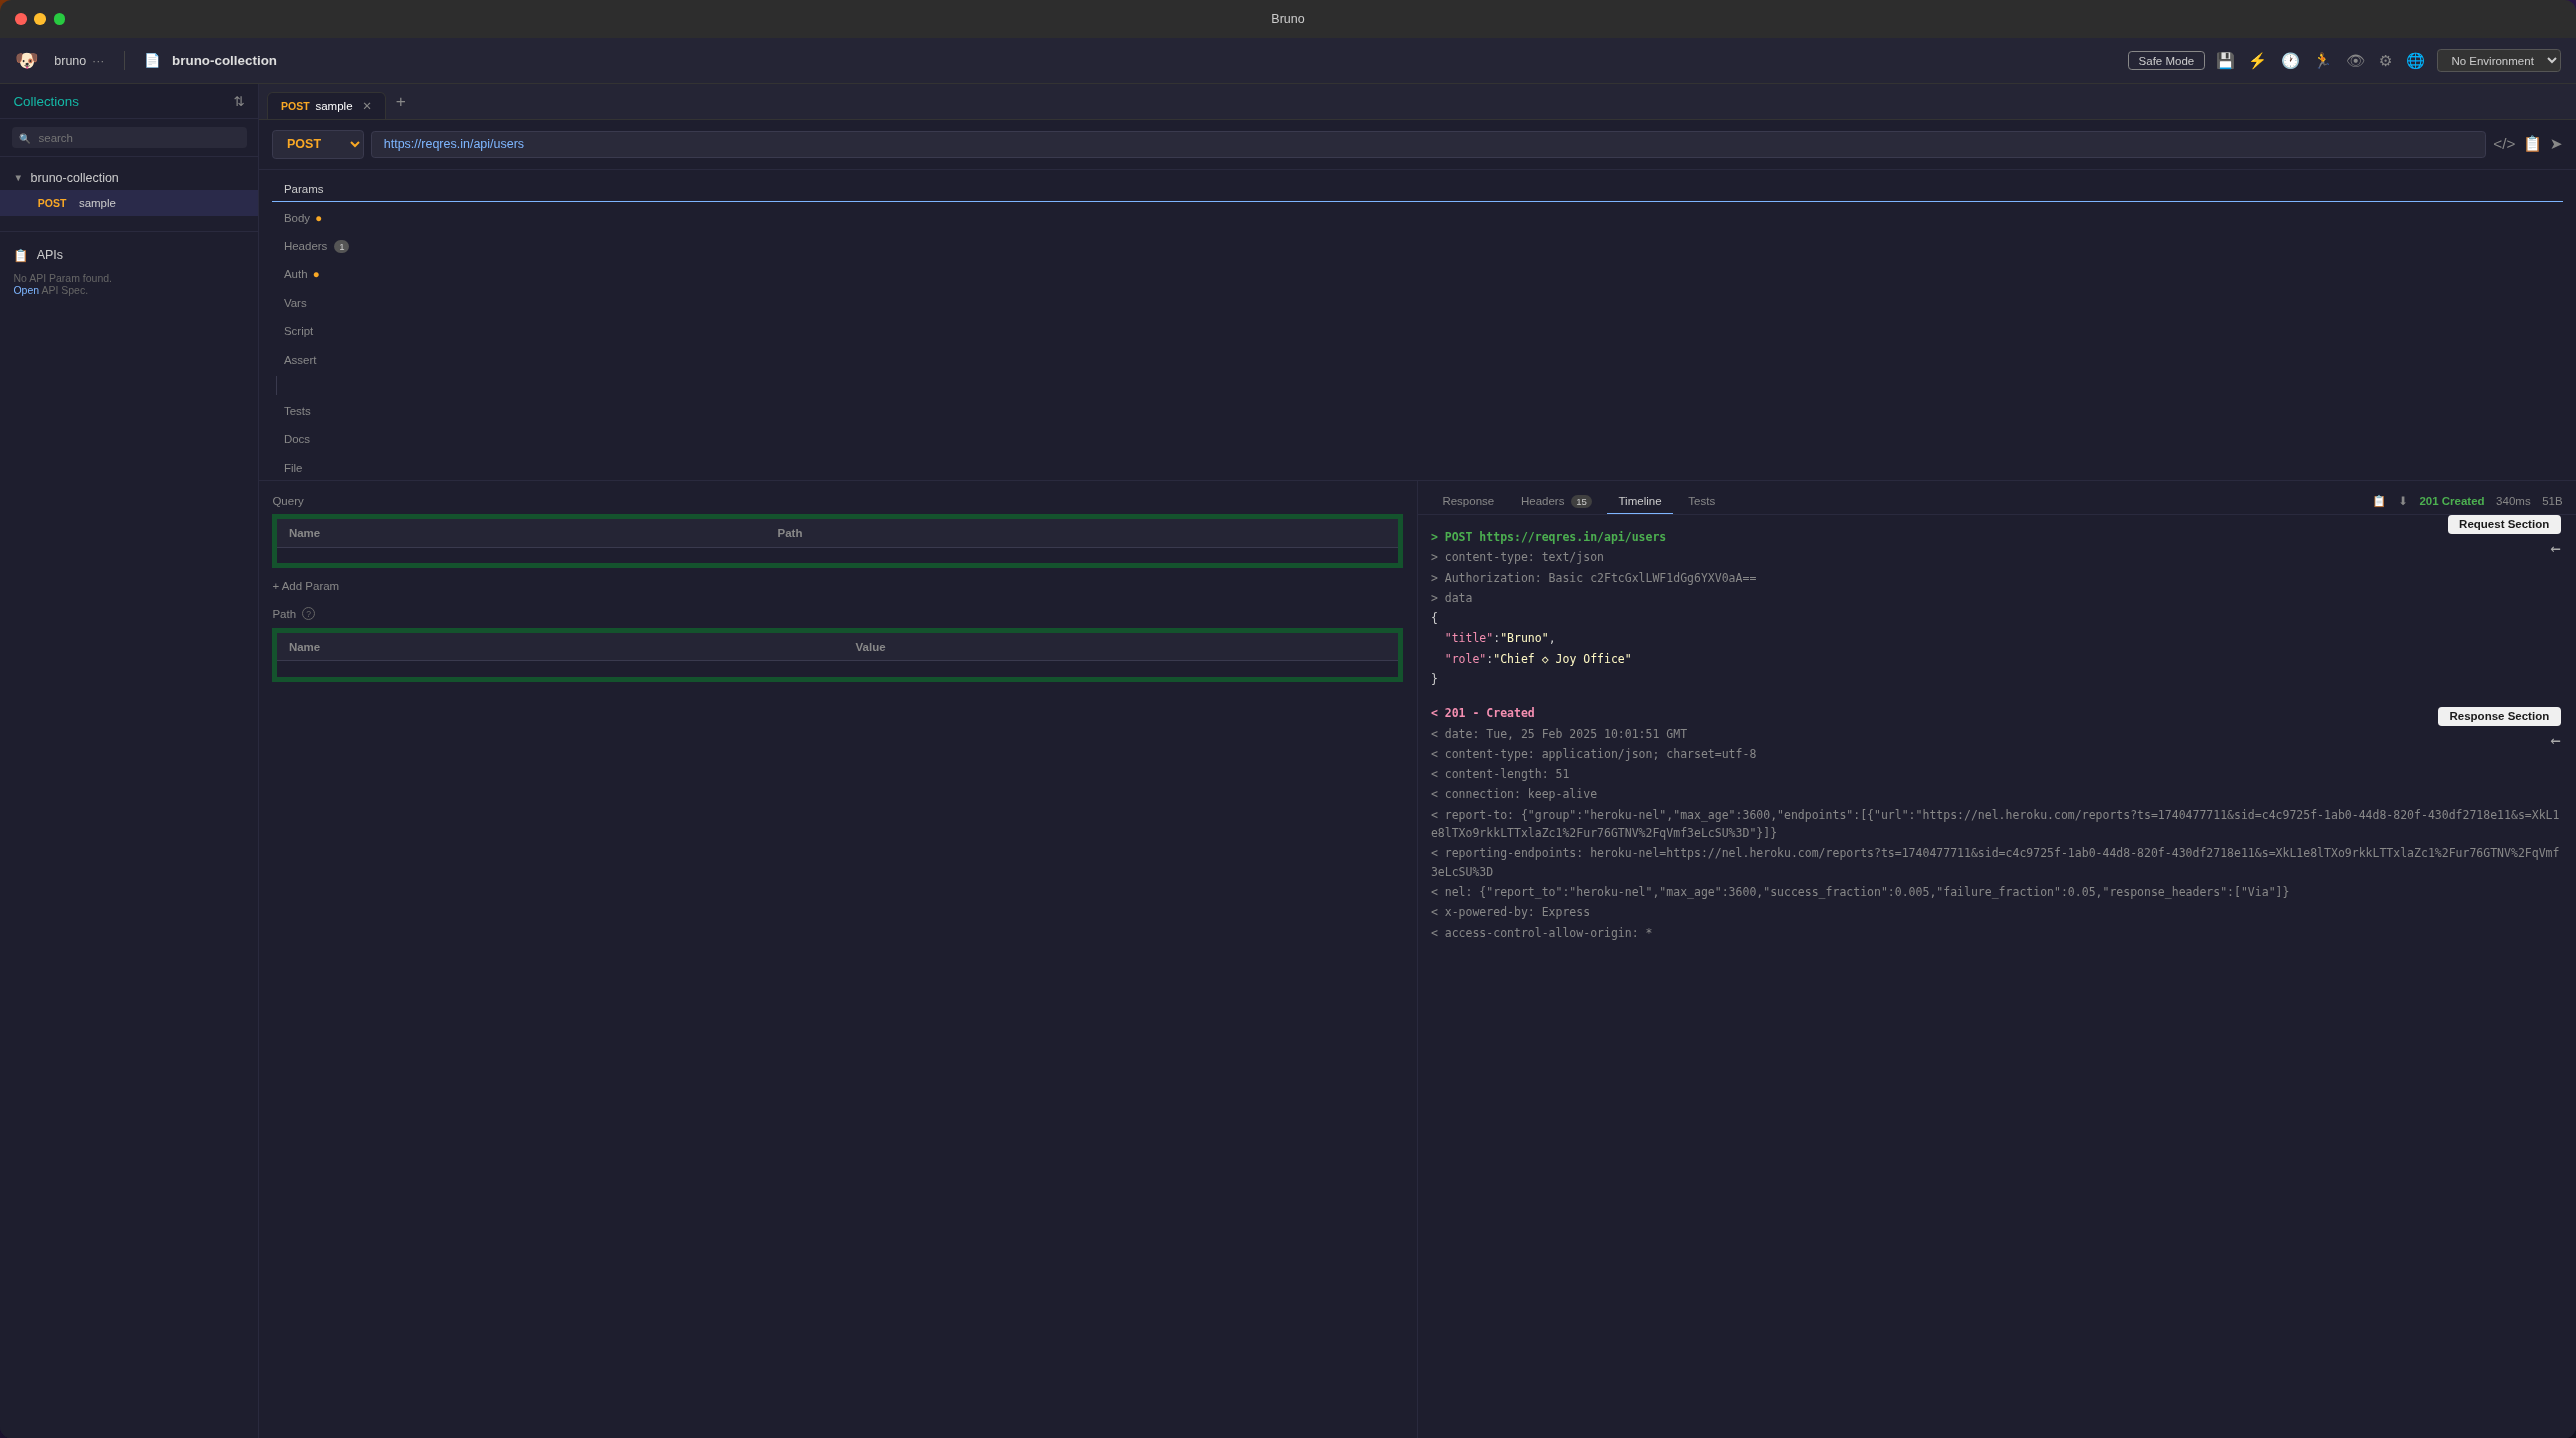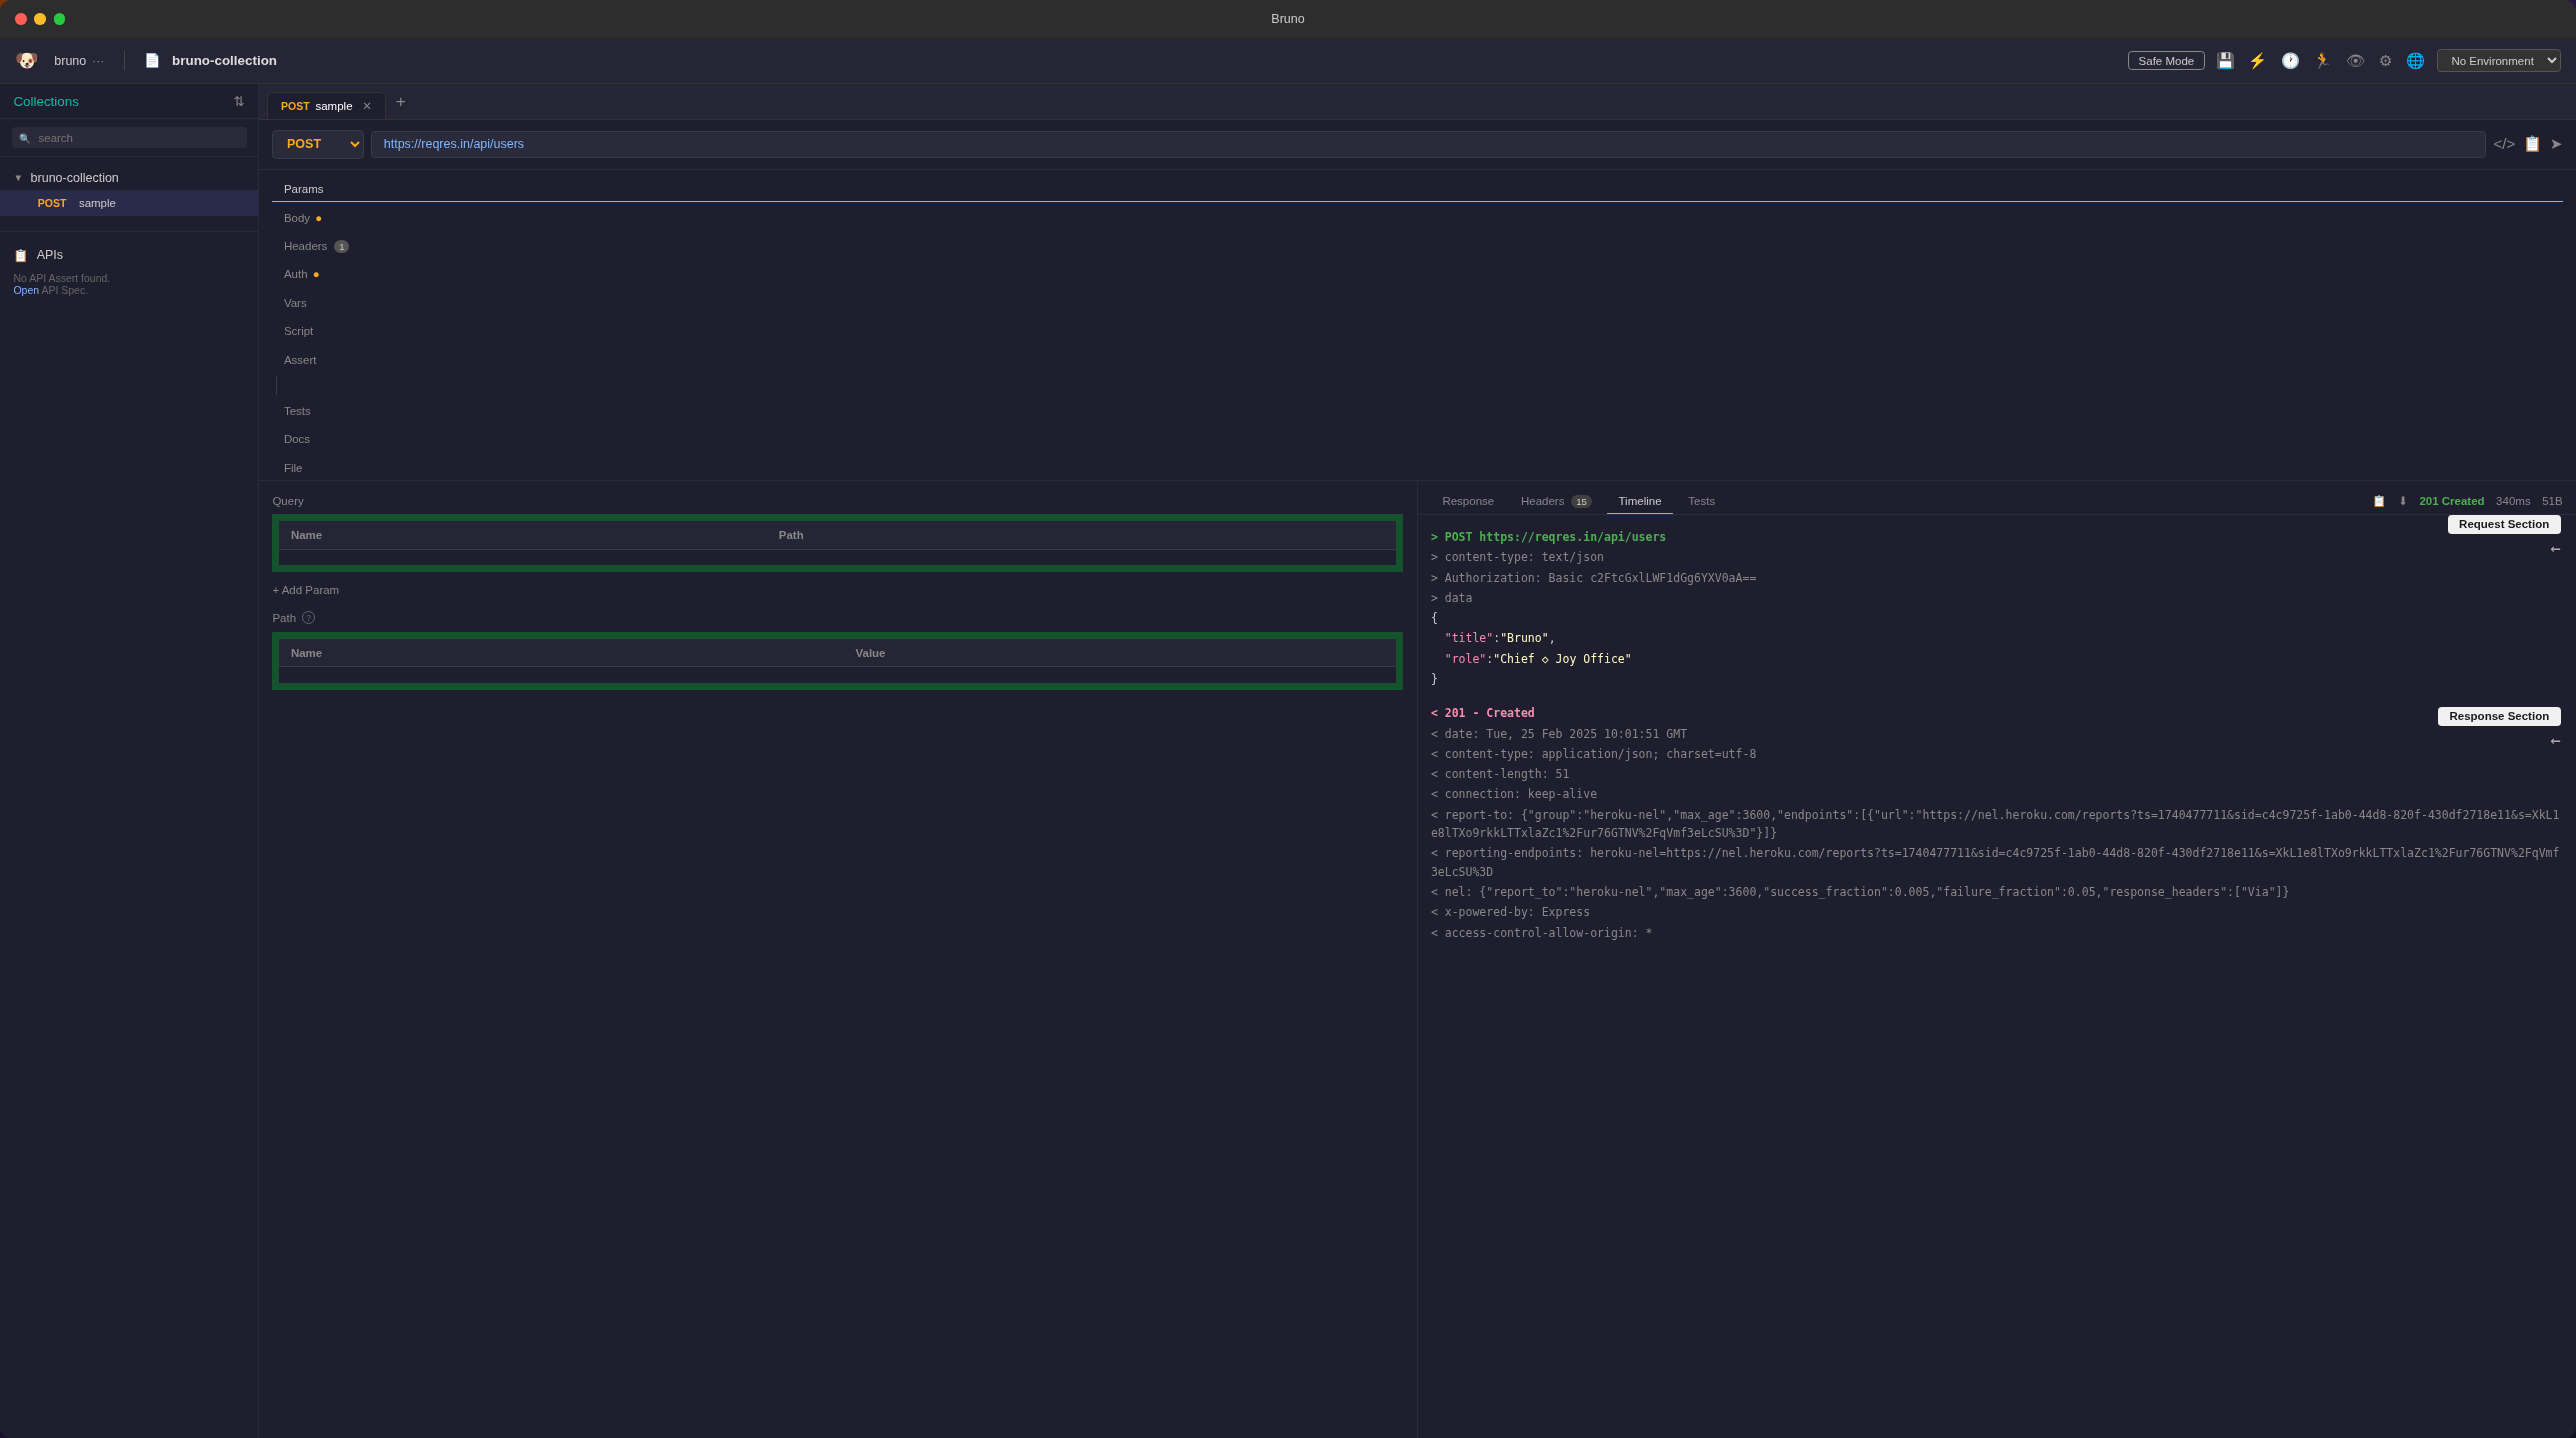--- a/index.html
+++ b/index.html
@@ -353,21 +353,21 @@
       padding: 13.4px;
     }
     .section-label {
       color: #888;
       font-size: 11.5px;
       margin-bottom: 7.7px;
       font-weight: 500;
     }
     .param-table {
       width: 100%;
-      border: 7px solid #14532d;
+      border: 5px solid #14532d;
       border-radius: 3.8px;
       border-collapse: collapse;
       margin-bottom: 11.5px;
     }
     .param-table th {
       background: #252535;
       color: #888;
       font-size: 11.5px;
       font-weight: 600;
       padding: 7.7px 11.5px;
@@ -563,21 +563,21 @@
               <span class="method-badge method-post">POST</span>
               <span class="request-name">sample</span>
             </div>
           </div>
           <div class="apis-section">
             <div class="apis-header">
               <span>📋</span>
               <span>APIs</span>
             </div>
             <div class="apis-note">
-              <span>No API Assert found.</span><br>
+              <span>No API Param found.</span><br>
               <a class="apis-link">Open</a>
               <span>API Spec.</span>
             </div>
           </div>
         </div>
 
         <div class="main-panel">
 
           <div class="tabs-bar">
             <div class="tab active">

